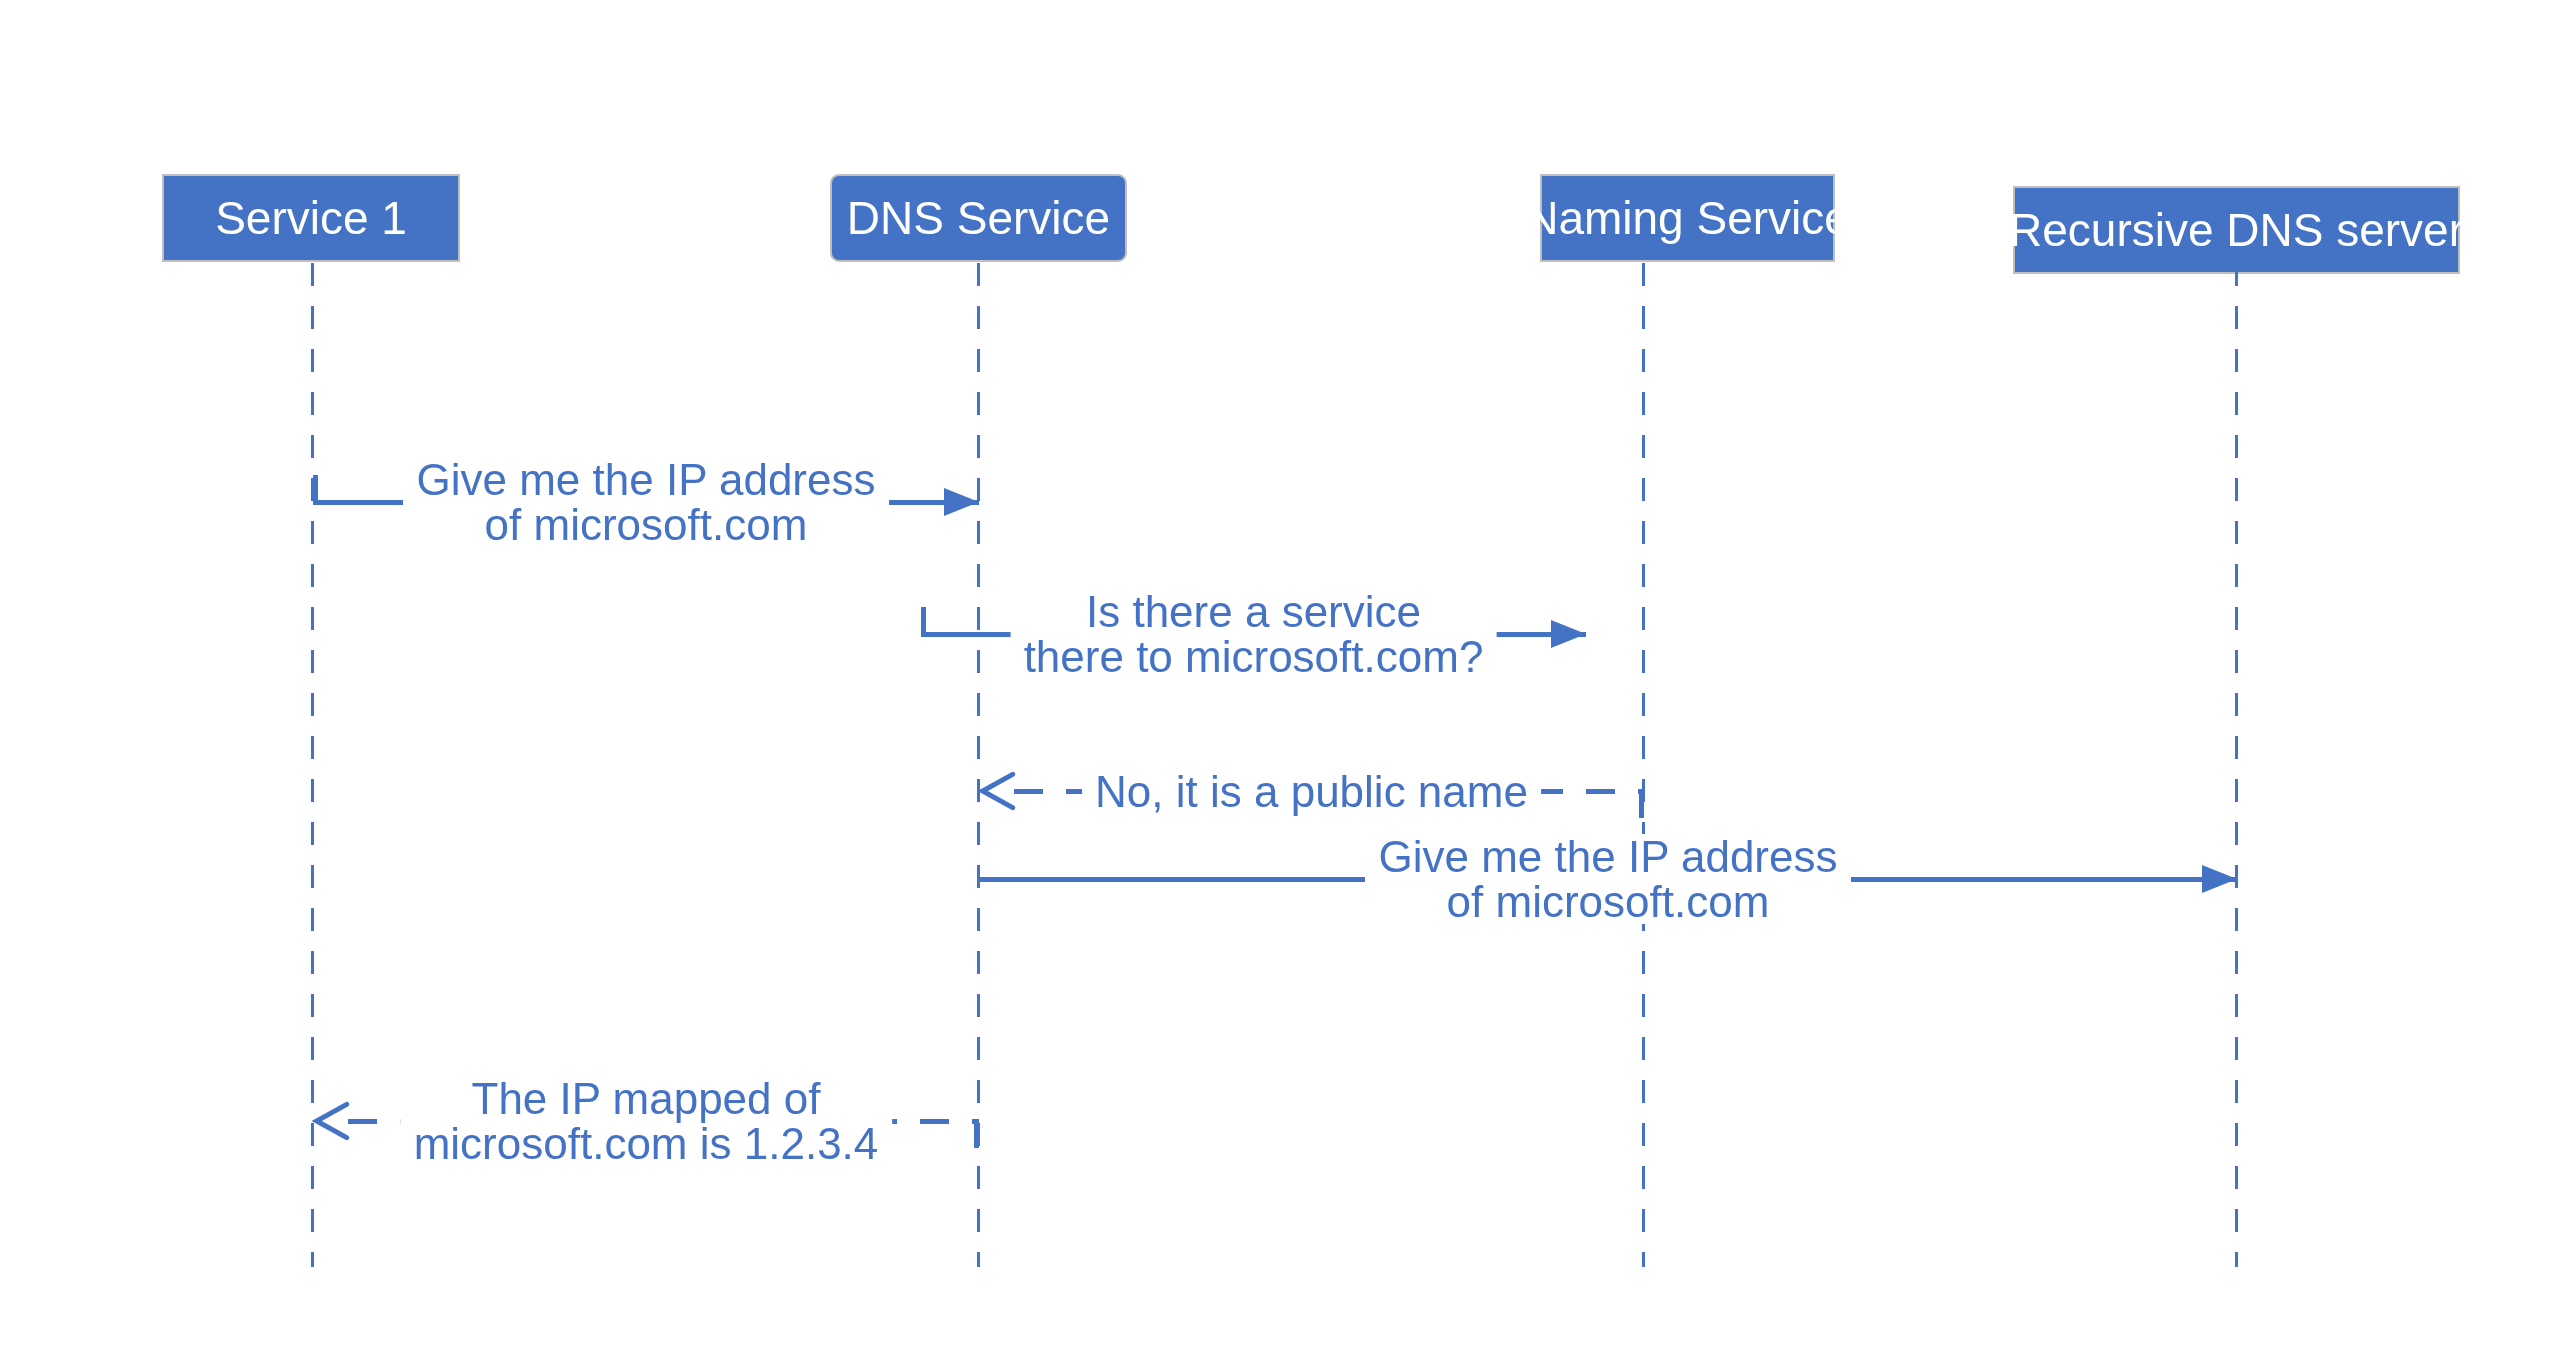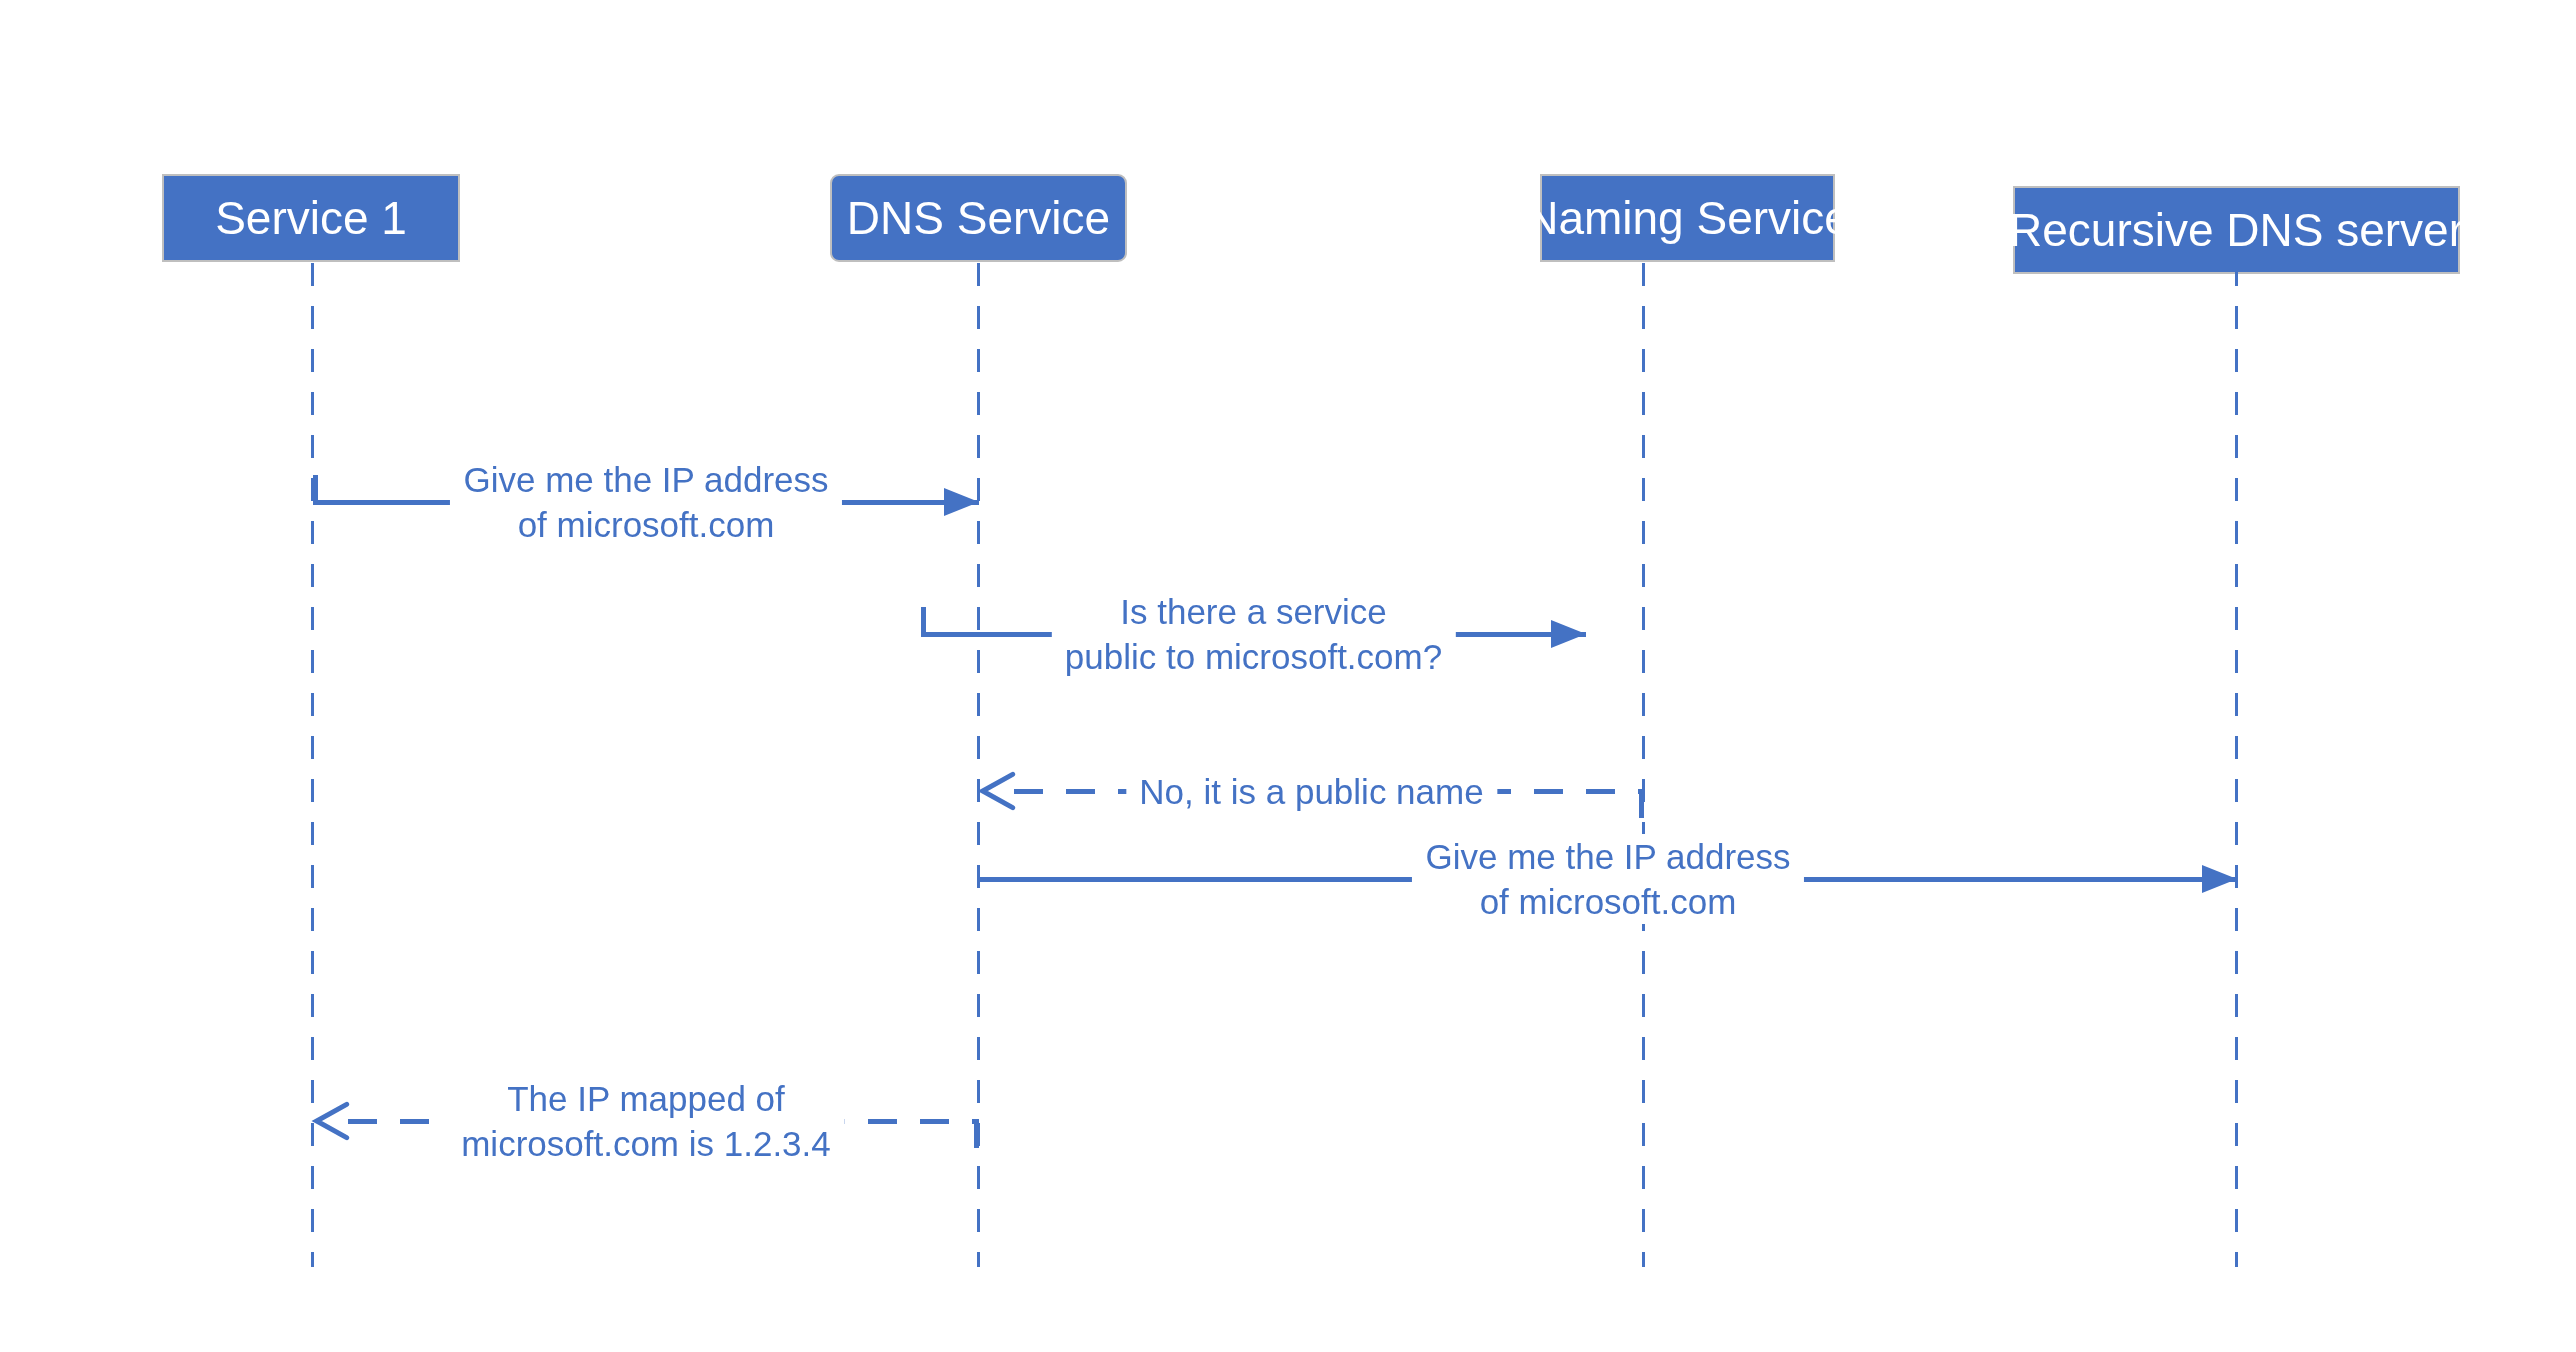--- a/index.html
+++ b/index.html
@@ -68,21 +68,21 @@
   }
 
   .msg-label {
     position: absolute;
     left: 50%;
     top: 67px;
     transform: translate(-50%, -50%);
     background: #ffffff;
     padding: 0 13.5px;
     color: #4472C4;
-    font-size: 35px;
+    font-size: 44px;
     line-height: 45px;
     text-align: center;
     white-space: nowrap;
   }
 
   
   .arrow-right {
     position: absolute;
     right: 0;
     top: 67px;
@@ -130,21 +130,21 @@
       <span style="display:block">of microsoft.com</span>
     </div>
   </div>
 
   <div class="msg m2">
     <div class="elbow src-left-up"></div>
     <div class="msg-line solid"></div>
     <div class="arrow-right"></div>
     <div class="msg-label">
       <span style="display:block">Is there a service</span>
-      <span style="display:block">public to microsoft.com?</span>
+      <span style="display:block">there to microsoft.com?</span>
     </div>
   </div>
 
   <div class="msg m3">
     <div class="elbow src-right-down"></div>
     <div class="msg-line dashed"></div>
     <svg class="arrow-left-open" width="40" height="44" viewBox="0 0 48 52">
       <path d="M44 6 L8 26 L44 46" fill="none" stroke="#4472C4" stroke-width="6" stroke-linecap="round"></path>
     </svg>
     <div class="msg-label">

